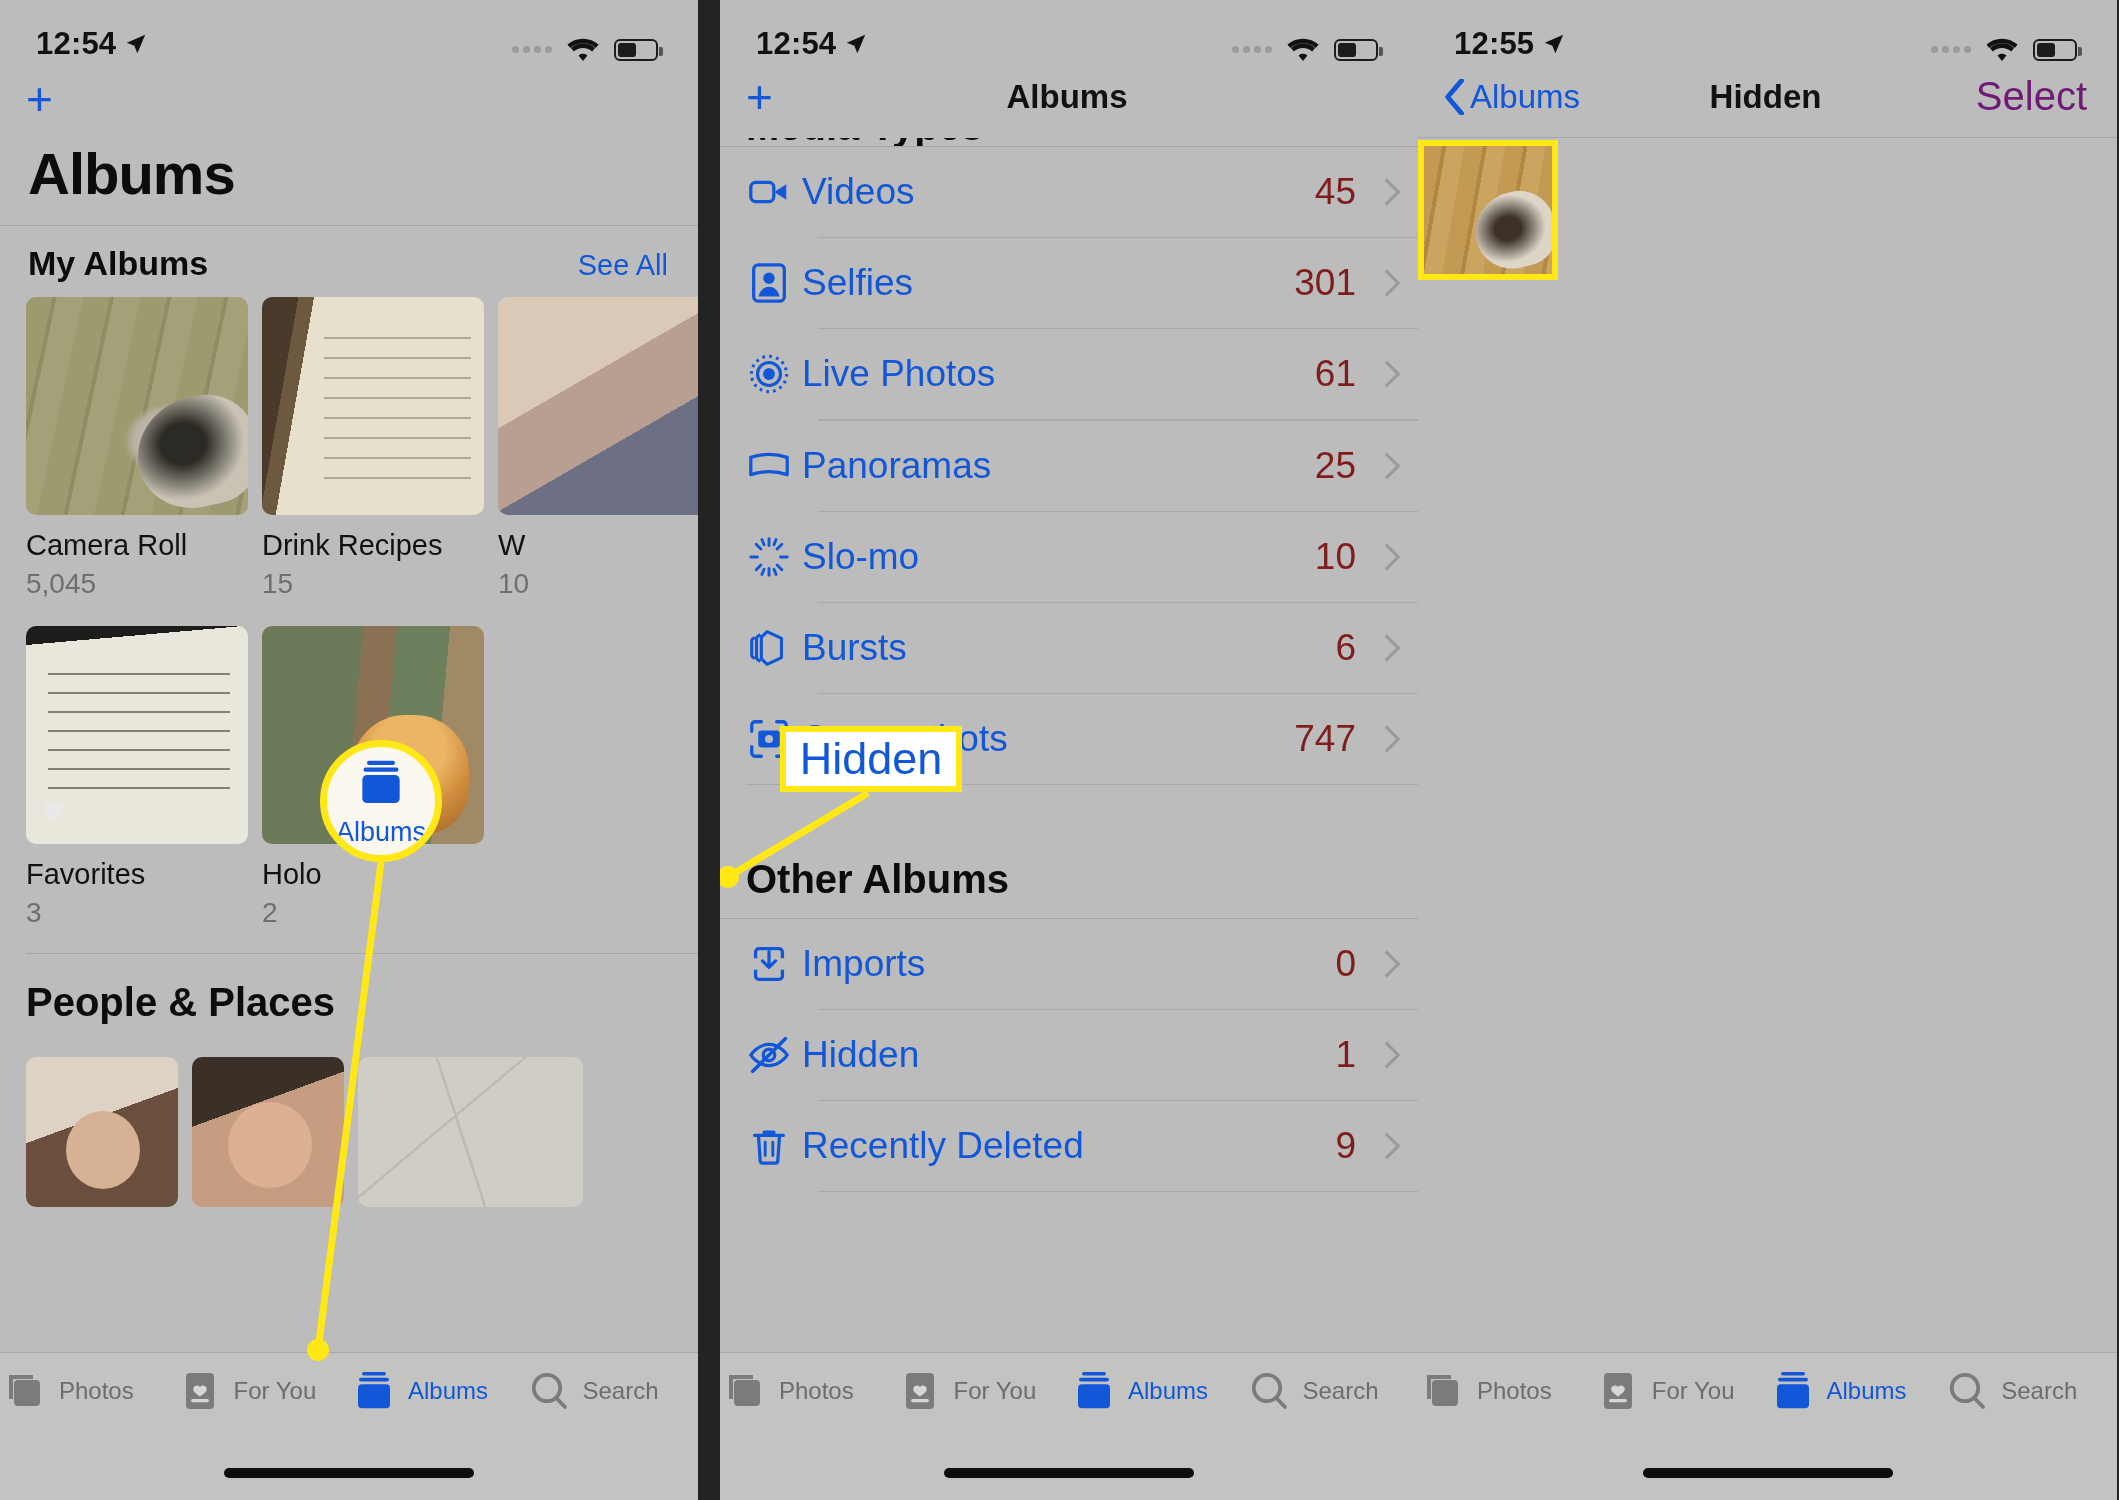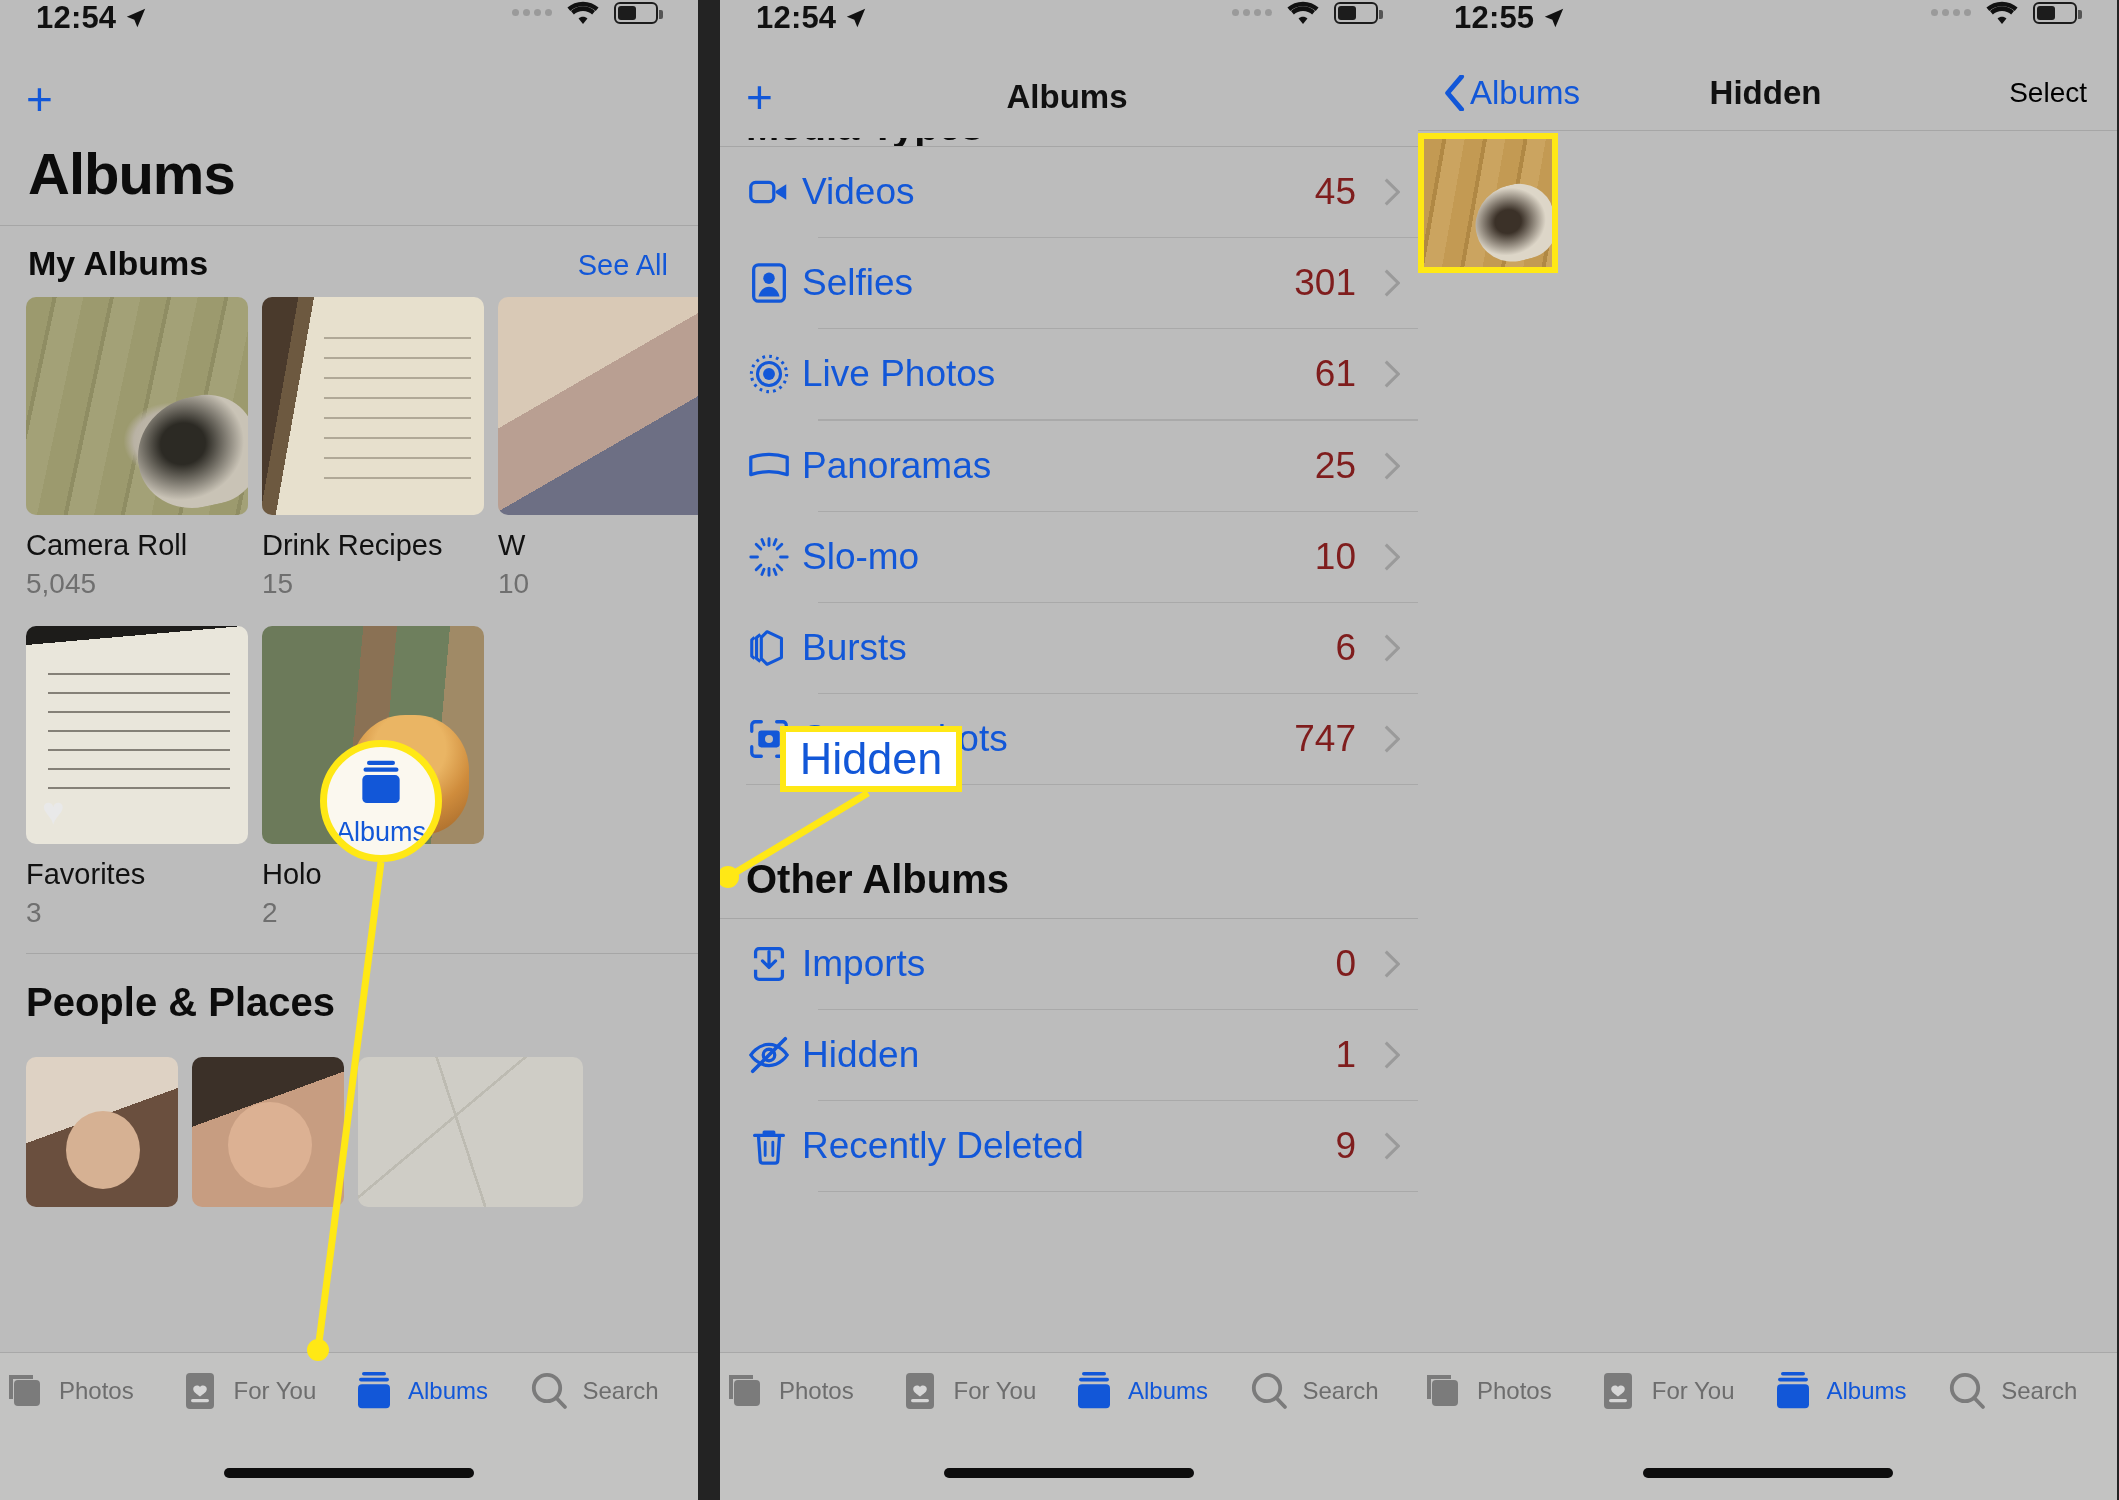--- a/index.html
+++ b/index.html
@@ -18,21 +18,21 @@
     flex: 0 0 auto;
   }
   .p1 { width: 698px; }
   .gap { width: 22px; background: #232323; flex: 0 0 auto; }
   .p2 { width: 698px; }
   .p3 { width: 699px; }
 
   
   .statusbar {
     position: relative; height: 62px;
-    display: flex; align-items: flex-start; justify-content: space-between;
+    display: flex; align-items: flex-end; justify-content: space-between;
     padding: 0 40px 0 36px;
   }
   .sb-time { font-size: 31px; font-weight: 700; color: #111; letter-spacing: .2px; display:flex; align-items:center; gap:9px;}
   .loc-arrow { display:inline-block; width:22px; height:22px; }
   .sb-right { display: flex; align-items: center; gap: 14px; }
   .dots { display: flex; gap: 4px; align-items: center; }
   .dots i { width: 7px; height: 7px; background: #9a9a9a; border-radius: 50%; display: block; }
   .wifi { width: 34px; height: 25px; }
   .batt { position: relative; width: 44px; height: 22px; border: 2.5px solid #1c1c1c; border-radius: 6px; }
   .batt::after { content:""; position:absolute; right:-7px; top:6px; width:4px; height:9px; background:#555; border-radius:0 2px 2px 0;}
@@ -46,21 +46,21 @@
   }
   .big-title { font-size: 58px; font-weight: 800; color: #0c0c0c; padding: 18px 0 18px 28px; letter-spacing: -1px;}
   .hairline { height: 1px; background: #a6a6a6; width: 100%; }
 
   .navbar-mid {
     display: grid; grid-template-columns: 1fr auto 1fr; align-items: center;
     padding: 12px 30px 18px 26px; position: relative;
   }
   .navbar-mid .left { justify-self: start; display: flex; align-items: center; gap: 4px; }
   .navbar-mid .center { font-size: 33px; font-weight: 700; color: #111; }
-  .navbar-mid .right { justify-self: end; font-size: 28px; color: #000000; cursor: pointer; }
+  .navbar-mid .right { justify-self: end; font-size: 40px; color: #701a75; cursor: pointer; }
   .nav-plus { font-size: 46px; line-height: 1; color: #1257d8; font-weight: 300; }
   .chev-back { width: 22px; height: 36px; }
   .back-label { font-size: 33px; color: #1257d8; }
 
   
   .section-head {
     display: flex; justify-content: space-between; align-items: baseline;
     padding: 18px 30px 14px 28px;
   }
   .section-title { font-size: 34px; font-weight: 800; color: #0c0c0c; }

